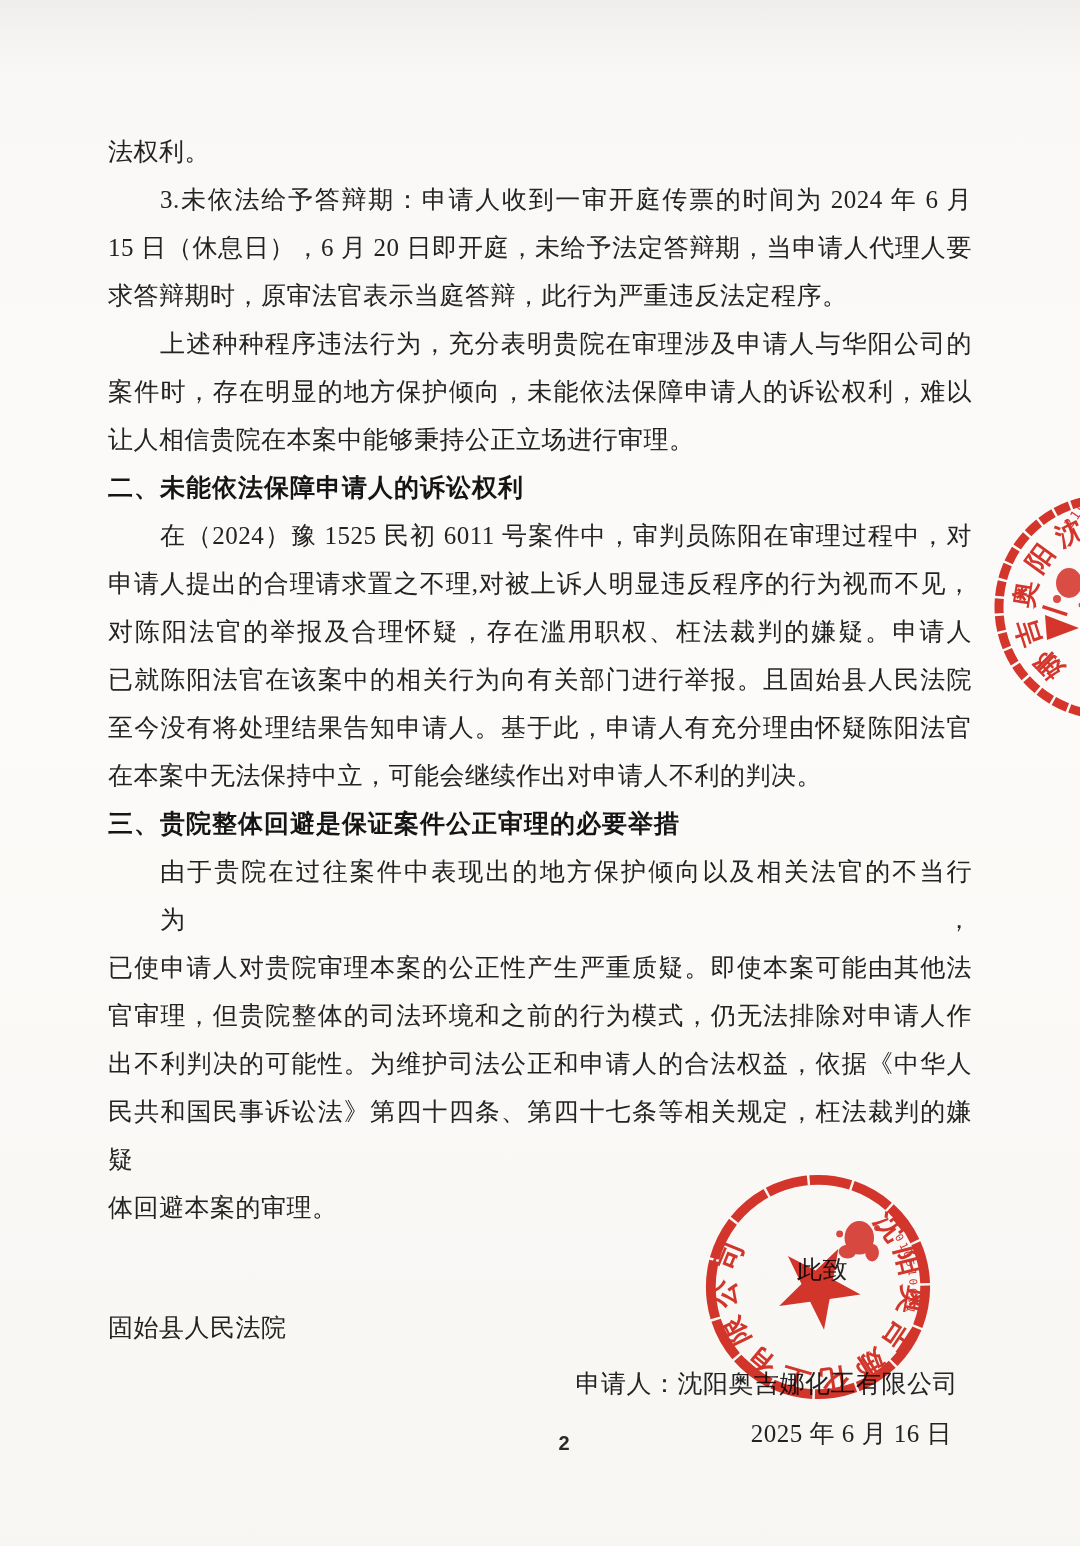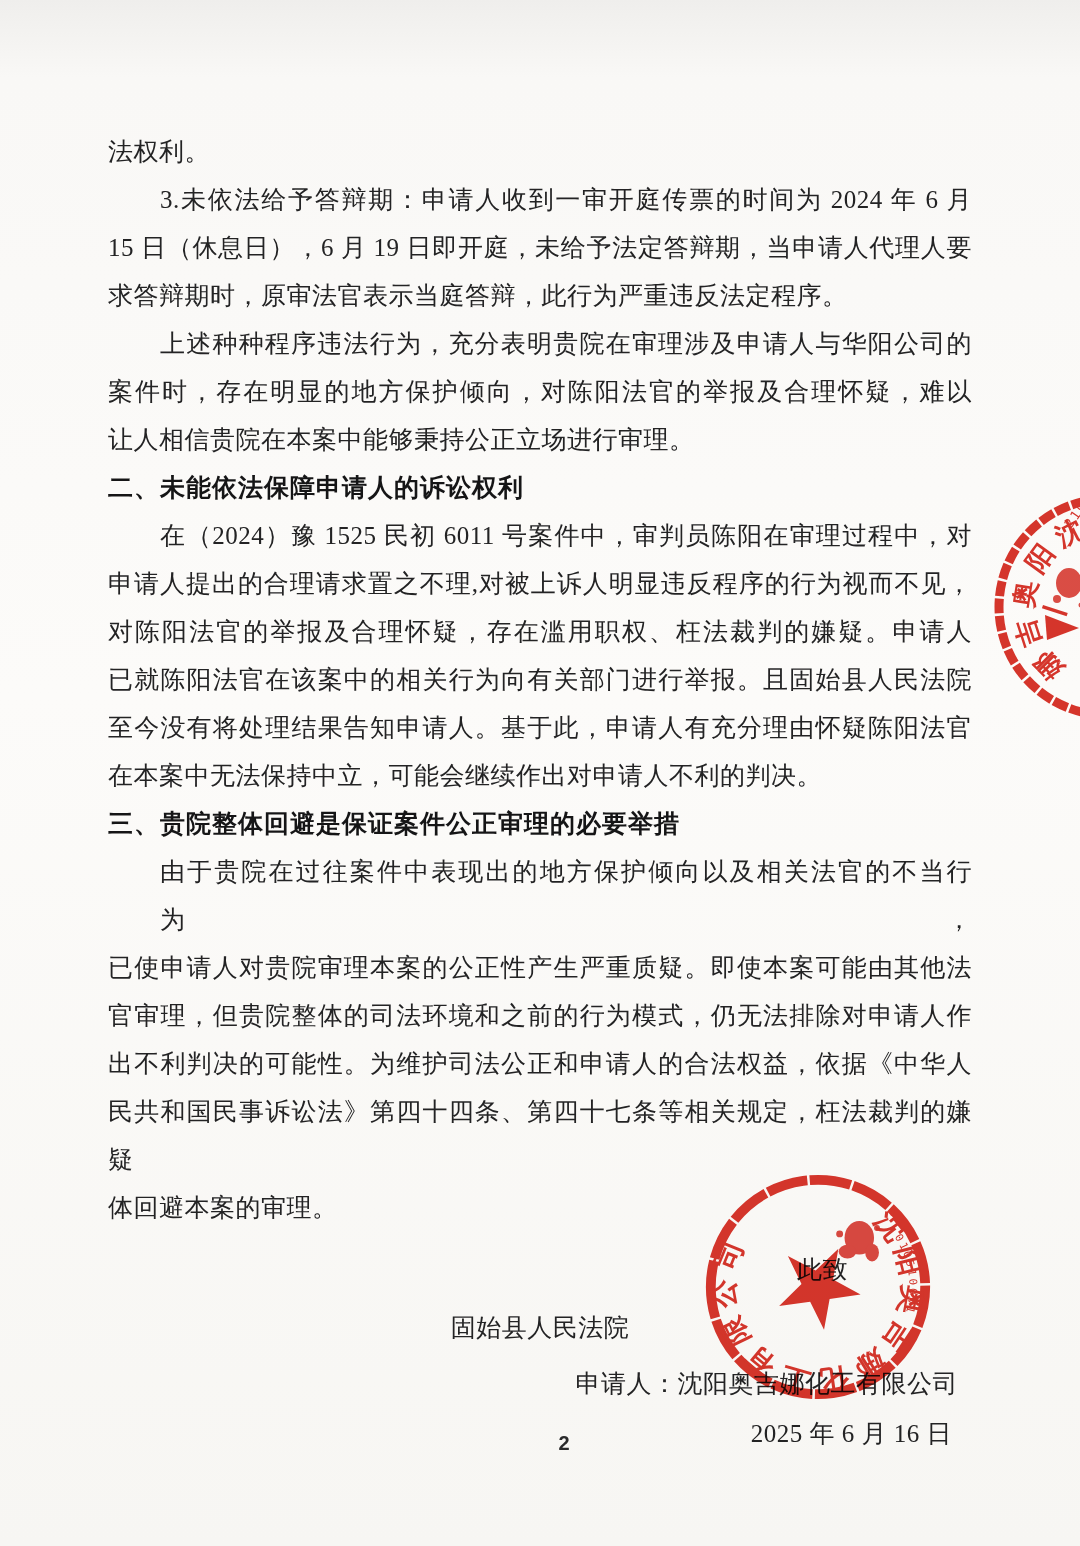--- a/index.html
+++ b/index.html
@@ -36,41 +36,41 @@
   .seal-edge{left:987px;top:487px;width:240px;height:240px;}
 </style>
 </head>
 <body>
 
 <div class="page">
 
   <div class="textblock">
       <div class="line">法权利。</div>
       <div class="line j ind">3.未依法给予答辩期：申请人收到一审开庭传票的时间为 2024 年 6 月</div>
-      <div class="line j">15 日（休息日），6 月 19 日即开庭，未给予法定答辩期，当申请人代理人要</div>
+      <div class="line j">15 日（休息日），6 月 20 日即开庭，未给予法定答辩期，当申请人代理人要</div>
       <div class="line">求答辩期时，原审法官表示当庭答辩，此行为严重违反法定程序。</div>
       <div class="line j ind">上述种种程序违法行为，充分表明贵院在审理涉及申请人与华阳公司的</div>
-      <div class="line j">案件时，存在明显的地方保护倾向，对陈阳法官的举报及合理怀疑，难以</div>
+      <div class="line j">案件时，存在明显的地方保护倾向，未能依法保障申请人的诉讼权利，难以</div>
       <div class="line">让人相信贵院在本案中能够秉持公正立场进行审理。</div>
       <div class="line b">二、未能依法保障申请人的诉讼权利</div>
       <div class="line j ind">在（2024）豫 1525 民初 6011 号案件中，审判员陈阳在审理过程中，对</div>
       <div class="line j">申请人提出的合理请求置之不理,对被上诉人明显违反程序的行为视而不见，</div>
       <div class="line j">对陈阳法官的举报及合理怀疑，存在滥用职权、枉法裁判的嫌疑。申请人</div>
       <div class="line j">已就陈阳法官在该案中的相关行为向有关部门进行举报。且固始县人民法院</div>
       <div class="line j">至今没有将处理结果告知申请人。基于此，申请人有充分理由怀疑陈阳法官</div>
       <div class="line">在本案中无法保持中立，可能会继续作出对申请人不利的判决。</div>
       <div class="line b">三、贵院整体回避是保证案件公正审理的必要举措</div>
       <div class="line j ind">由于贵院在过往案件中表现出的地方保护倾向以及相关法官的不当行为，</div>
       <div class="line j">已使申请人对贵院审理本案的公正性产生严重质疑。即使本案可能由其他法</div>
       <div class="line j">官审理，但贵院整体的司法环境和之前的行为模式，仍无法排除对申请人作</div>
       <div class="line j">出不利判决的可能性。为维护司法公正和申请人的合法权益，依据《中华人</div>
       <div class="line j">民共和国民事诉讼法》第四十四条、第四十七条等相关规定，枉法裁判的嫌疑</div>
       <div class="line">体回避本案的审理。</div>
       <div class="line c" style="padding-right: 124px; margin-top: 14px;">此致</div>
-      <div class="line" style="margin-top: 10px; text-align: center;">固始县人民法院</div>
+      <div class="line" style="margin-top: 10px;">固始县人民法院</div>
       <div class="line r" style="padding-right: 14px; margin-top: 8px;">申请人：沈阳奥吉娜化工有限公司</div>
       <div class="line r" style="padding-right: 20px; margin-top: 2px;">2025 年 6 月 16 日</div>
     </div>
 
   <div class="page-number">2</div>
 
   <svg class="seal seal-bottom" viewBox="0 0 240 240">
     <g fill="#d5261c" stroke="none">
       <g transform="rotate(172 120 120)">
         <circle cx="120" cy="120" r="109" fill="none" stroke="#d5261c" stroke-width="10" stroke-dasharray="42 2.5"></circle>

